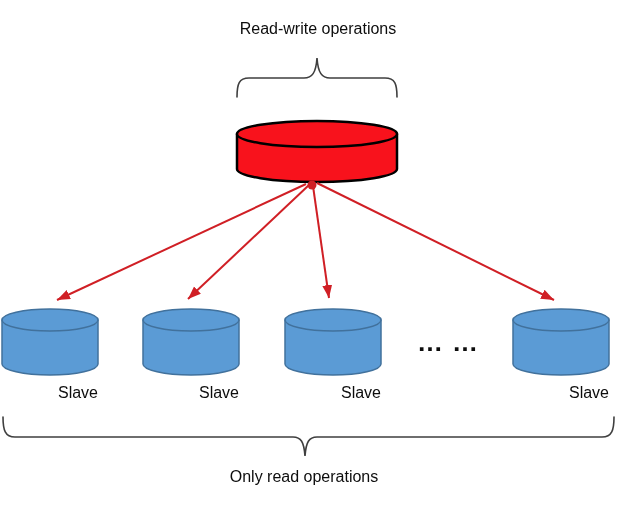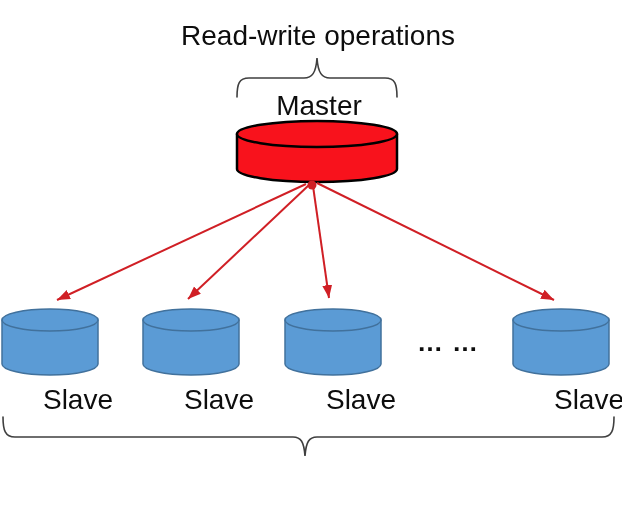--- a/index.html
+++ b/index.html
@@ -18,21 +18,21 @@
   }
   .canvas svg {
     position: absolute;
     left: 0;
     top: 0;
   }
   .label {
     position: absolute;
     transform: translateX(-50%);
     white-space: nowrap;
-    font-size: 28px;
+    font-size: 16px;
     line-height: 1.15;
     color: #0d0d0d;
   }
   .top-caption    { left: 318px; top: 20px; }
   .master-label   { left: 319px; top: 90px; }
   .slave-label    { top: 384px; margin-left: 28px; }
   .slave-label.s1 { left: 50px; }
   .slave-label.s2 { left: 191px; }
   .slave-label.s3 { left: 333px; }
   .slave-label.s4 { left: 561px; }
@@ -89,20 +89,20 @@
     <g>
       <path class="cyl-body" d="M513,320 L513,364 A48,11 0 0 0 609,364 L609,320 Z" stroke-width="1.5" fill="#5b9bd5" stroke="#41719c"></path>
       <ellipse class="cyl-top" cx="561" cy="320" rx="48" ry="11" stroke-width="1.5" fill="#5b9bd5" stroke="#41719c"></ellipse>
     </g>
 
     <path class="brace" d="M3,417 C3,430 5,437 15,437 L293,437 C301,437 304,442 305,456
              C306,442 309,437 317,437 L602,437 C612,437 614,430 614,417" stroke="#3f3f3f"></path>
   </svg>
 
   <div class="label top-caption">Read-write operations</div>
-  <div class="label master-label">Master</div>
   <div class="label slave-label s1">Slave</div>
   <div class="label slave-label s2">Slave</div>
   <div class="label slave-label s3">Slave</div>
   <div class="label slave-label s4">Slave</div>
   <div class="label ellipsis">… …</div>
+  <div class="label bottom-caption">Only read operations</div>
 
 </div>
 
 </body></html>

